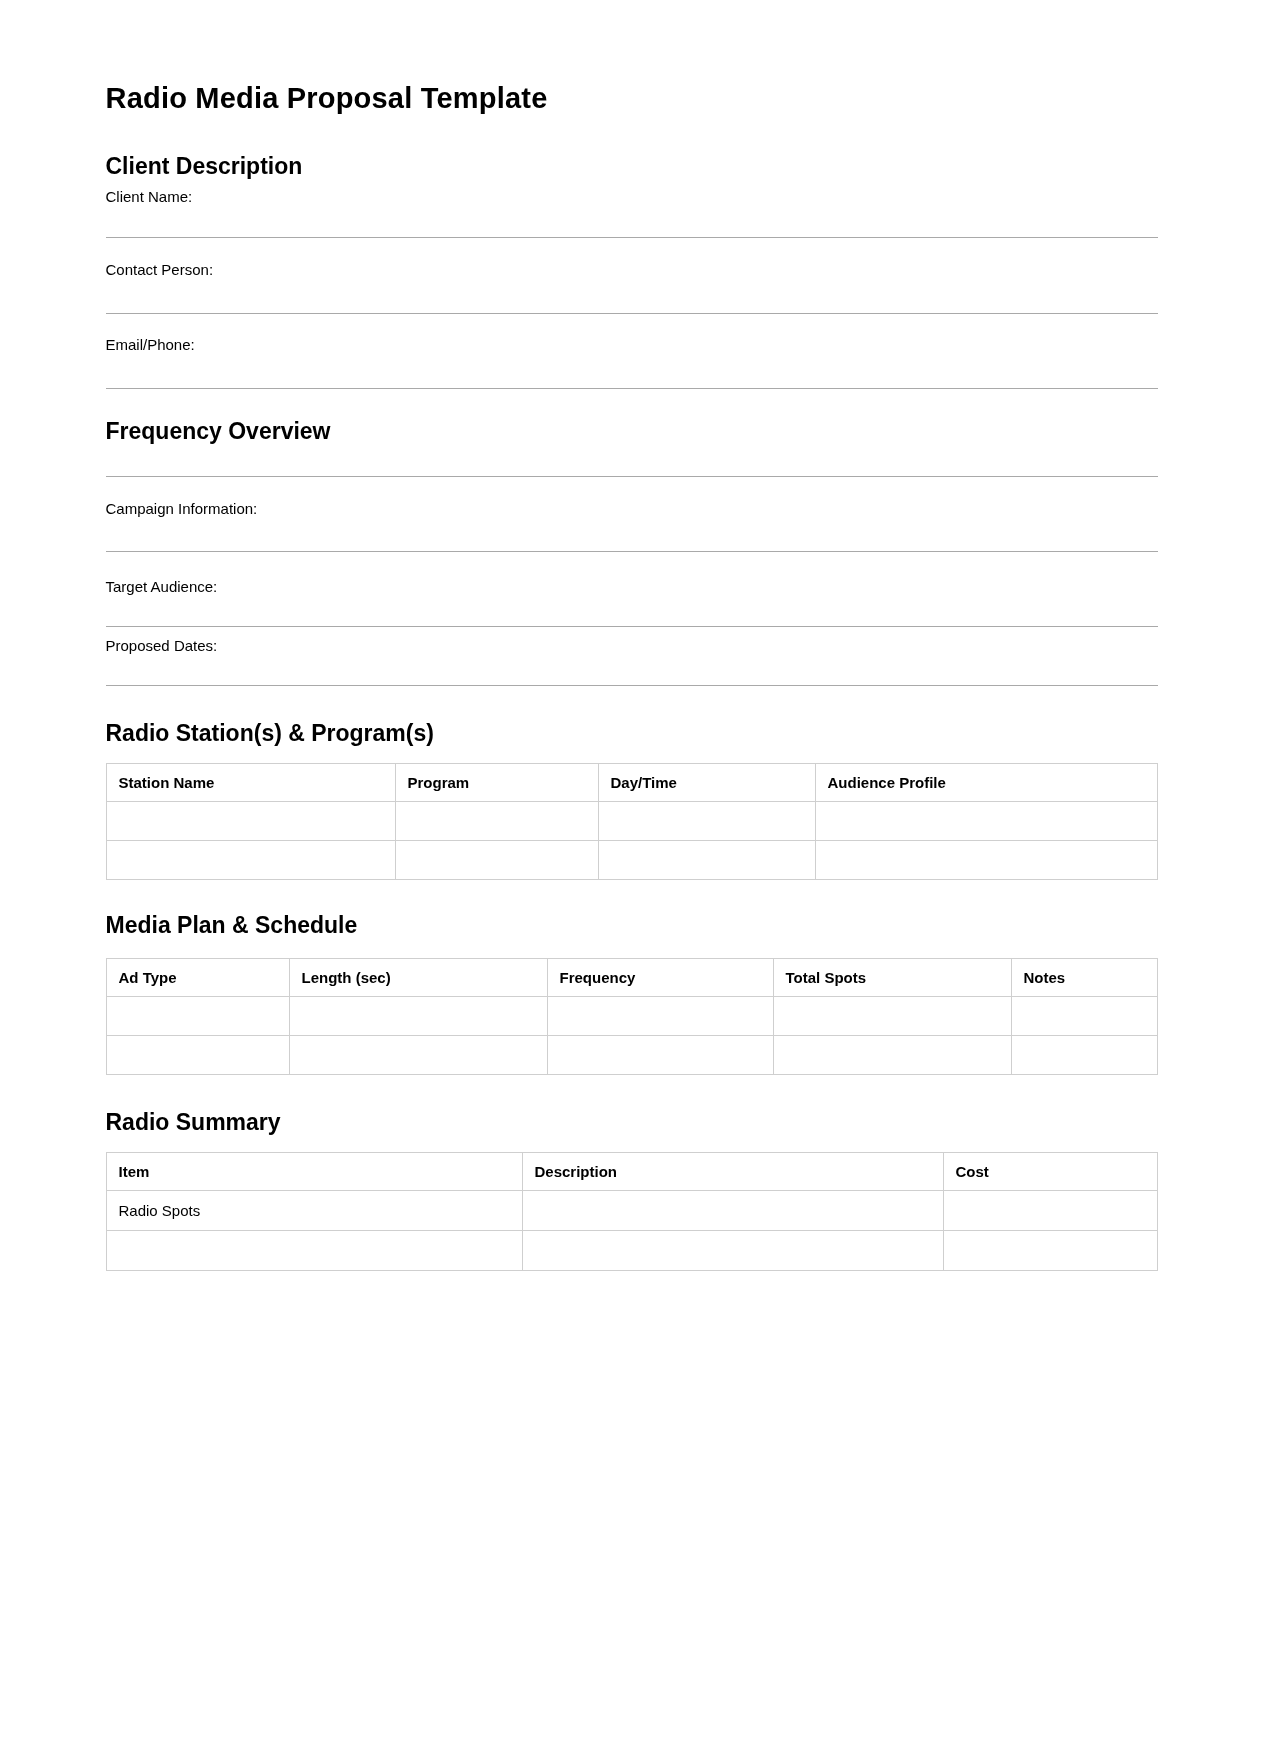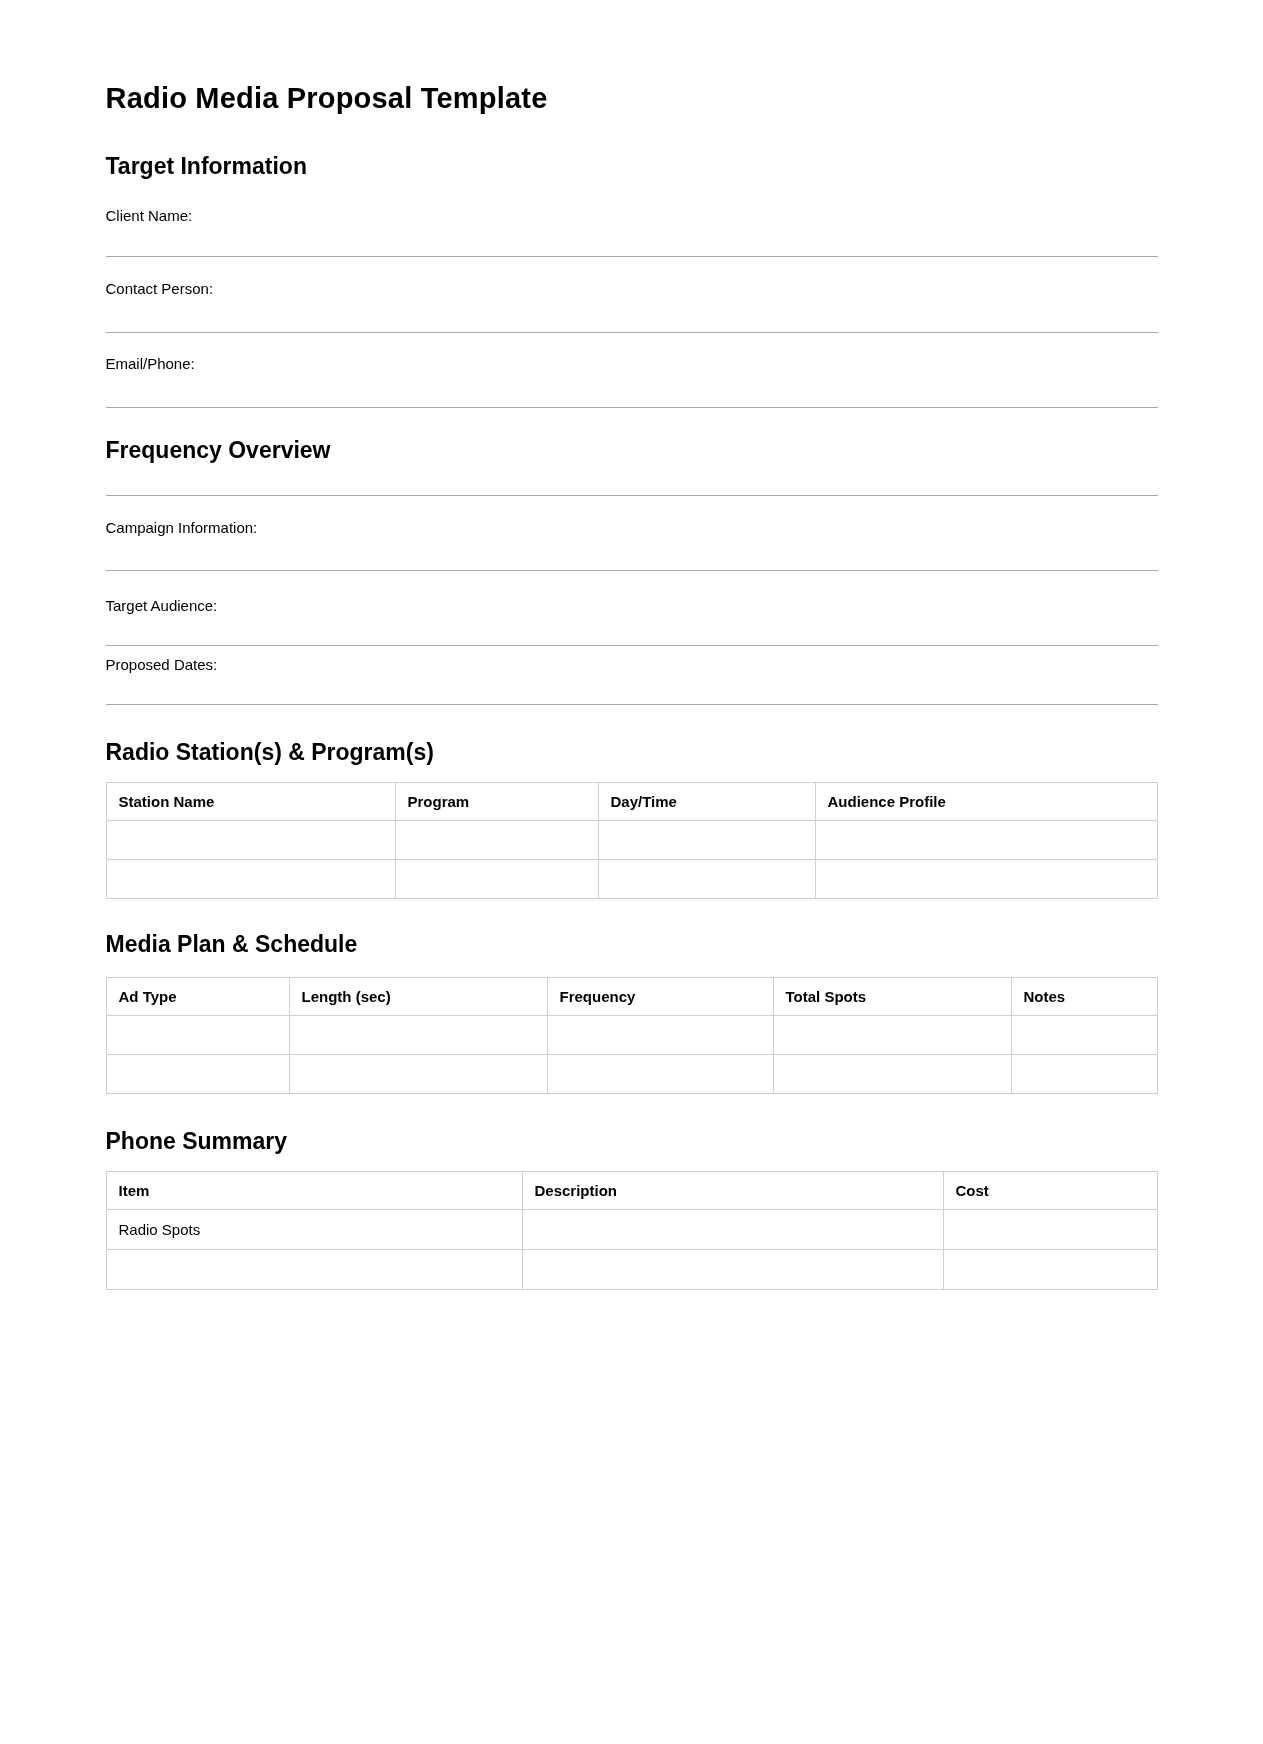--- a/index.html
+++ b/index.html
@@ -63,22 +63,22 @@
   table.t3 td { height: 39px; }
 </style>
 </head>
 <body>
 
 <div class="clip">
   <div class="doc">
 
     <h1 class="title">Radio Media Proposal Template</h1>
 
-    <h2 class="sect" style="margin-top:37px">Target Information</h2>
-    <div class="label" style="margin-top:27px">Client Name:</div>
+    <h2 class="sect" style="margin-top:37px">Client Description</h2>
+    <div class="label" style="margin-top:8px">Client Name:</div>
     <div class="fline" style="margin-top:31px"></div>
     <div class="label" style="margin-top:23px">Contact Person:</div>
     <div class="fline" style="margin-top:34px"></div>
     <div class="label" style="margin-top:22px">Email/Phone:</div>
     <div class="fline" style="margin-top:34px"></div>
 
     <h2 class="sect" style="margin-top:29px">Frequency Overview</h2>
     <div class="fline" style="margin-top:31px"></div>
     <div class="label" style="margin-top:23px">Campaign Information:</div>
     <div class="fline" style="margin-top:33px"></div>
@@ -144,21 +144,21 @@
       <tr>
         <td></td>
         <td></td>
         <td></td>
         <td></td>
         <td></td>
       </tr>
     </tbody>
       </table>
 
-    <h2 class="sect" style="margin-top:34px">Phone Summary</h2>
+    <h2 class="sect" style="margin-top:34px">Radio Summary</h2>
     <table class="t t3" style="margin-top:16px">
       <colgroup>
           <col style="width:416px">
           <col style="width:421px">
           <col>
         </colgroup>
       <tbody>
           <tr>
         <th>Item</th>
         <th>Description</th>

